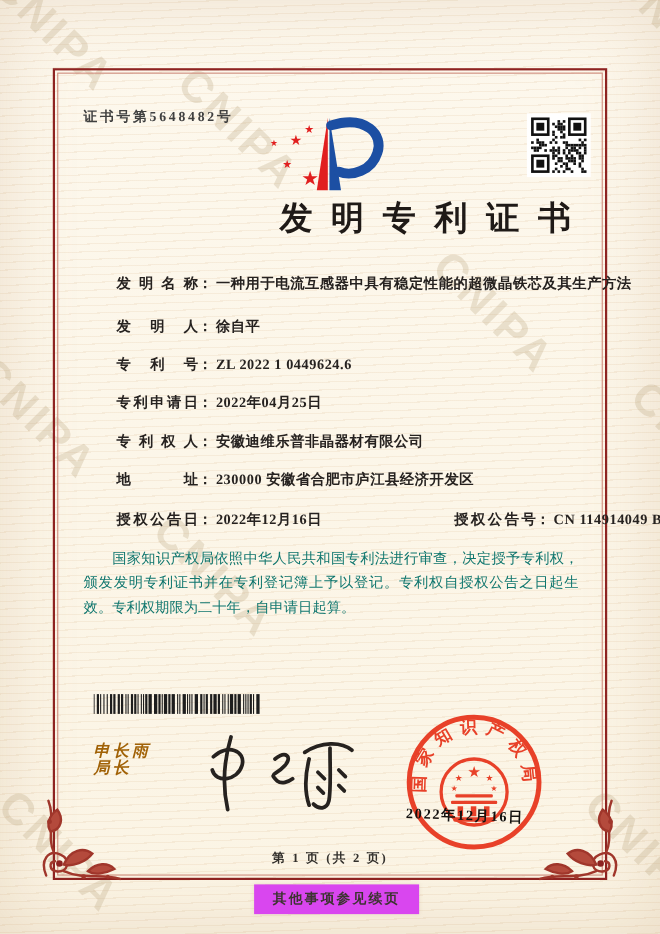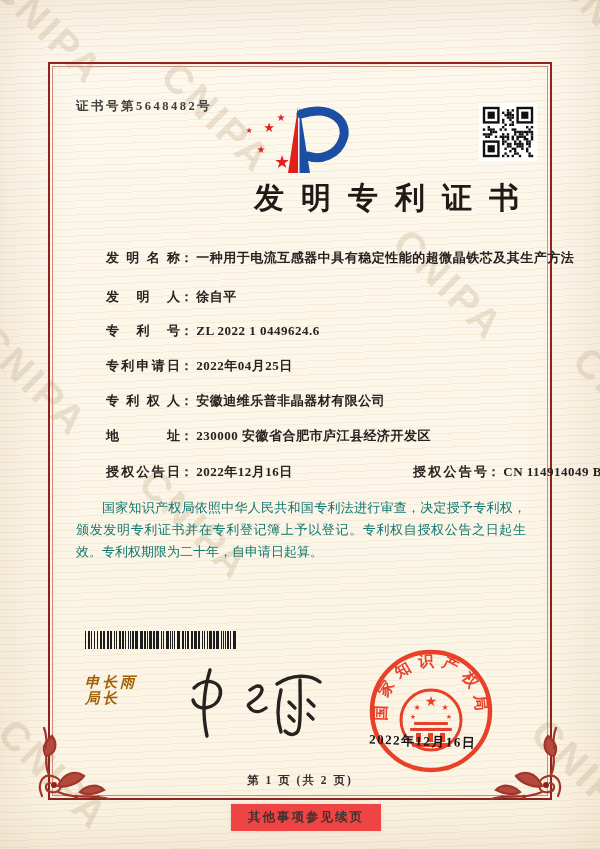--- a/index.html
+++ b/index.html
@@ -47,21 +47,21 @@
     position:absolute;left:76px;top:497px;width:450px;z-index:3;
     font-size:13px;line-height:22px;text-align:justify;color:#0f766e;
   }
   .bodytext p{margin:0;text-indent:2em;}
   .official{position:absolute;left:85px;z-index:3;font-family:"Liberation Sans","DejaVu Sans",sans-serif;
     font-size:14.5px;font-weight:700;letter-spacing:3px;color:#a16207;font-style:italic;}
   .pagenum{position:absolute;left:48px;top:773px;width:504px;text-align:center;
     font-size:11.5px;font-weight:600;letter-spacing:2px;z-index:3;color:#33302c;}
   .note{
     position:absolute;left:231px;top:804px;width:150px;height:27px;z-index:3;
-    background:#ef4444;display:flex;align-items:center;justify-content:center;
+    background:#d946ef;display:flex;align-items:center;justify-content:center;
     font-size:12.5px;font-weight:600;letter-spacing:2px;color:#3c3430;
     box-shadow:0 0 4px rgba(150,110,70,.15);
   }
   .sealdate{
     position:absolute;left:369px;top:733px;width:140px;z-index:5;
     font-size:13px;font-weight:700;letter-spacing:1.5px;color:#141210;
     transform:rotate(2deg);white-space:nowrap;
   }
   .qrbox{position:absolute;left:479px;top:103px;width:58px;height:58px;background:#fff;z-index:3;}
   svg{display:block;}

